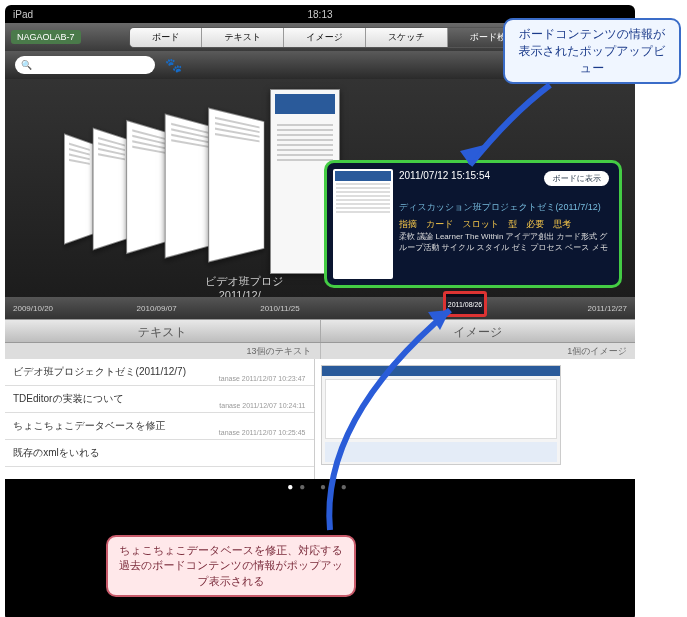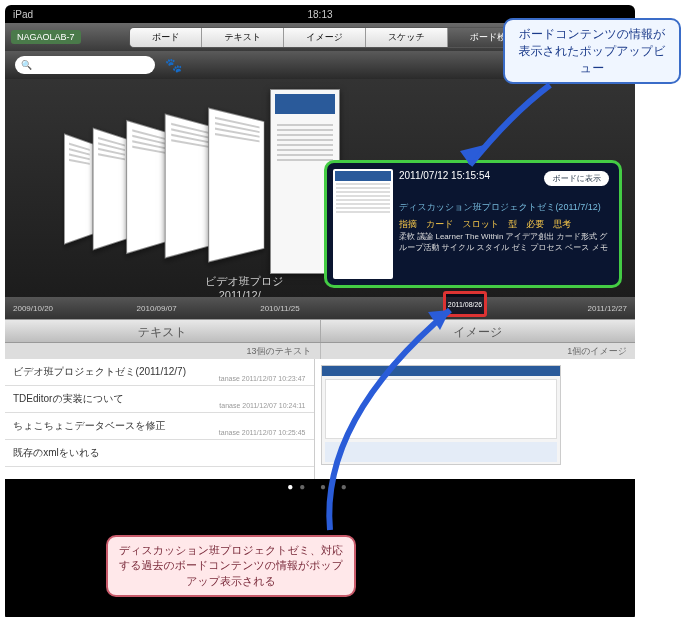--- a/index.html
+++ b/index.html
@@ -223,21 +223,21 @@
   <div class="popup-body">
     <div class="popup-date">2011/07/12 15:15:54</div>
     <div class="popup-title">ディスカッション班プロジェクトゼミ(2011/7/12)</div>
     <div class="popup-tags">指摘　カード　スロット　型　必要　思考</div>
     <div class="popup-meta">柔軟 議論 Learner The Within アイデア創出 カード形式 グループ活動 サイクル スタイル ゼミ プロセス ベース メモ</div>
   </div>
   <div class="popup-btn">ボードに表示</div>
 </div>
 
 <div class="callout top">ボードコンテンツの情報が表示されたポップアップビュー</div>
-<div class="callout bottom">ディスカッション班プロジェクトゼミ、対応する過去のボードコンテンツの情報がポップアップ表示される</div>
+<div class="callout bottom">ちょこちょこデータベースを修正、対応する過去のボードコンテンツの情報がポップアップ表示される</div>
 
 <svg class="arrow-blue arrow1">
   <path d="M100 10 Q 60 40 20 90" stroke="#2a5cd8" stroke-width="6" fill="none"></path>
   <polygon points="20,90 34,70 10,76" fill="#2a5cd8"></polygon>
 </svg>
 <svg class="arrow-blue arrow2">
   <path d="M50 230 Q 40 120 170 10" stroke="#2a5cd8" stroke-width="6" fill="none"></path>
   <polygon points="170,10 148,12 160,30" fill="#2a5cd8"></polygon>
 </svg>
 

